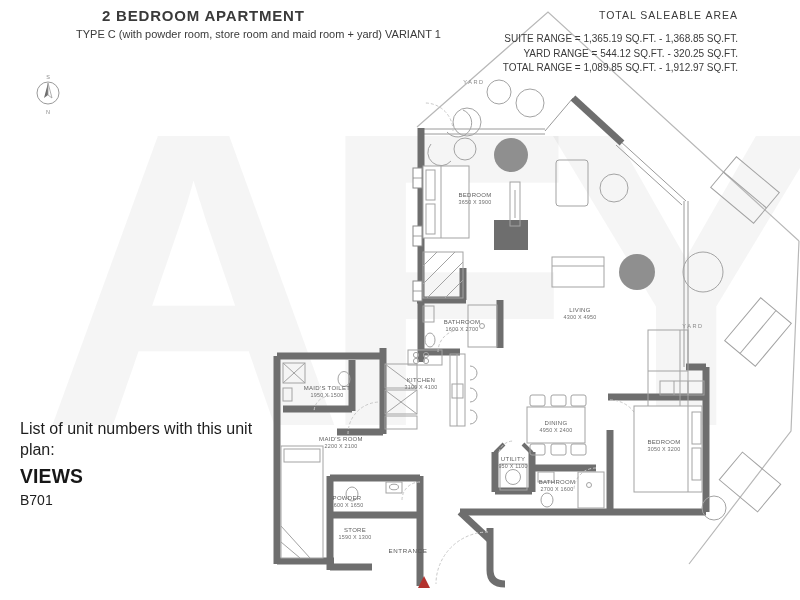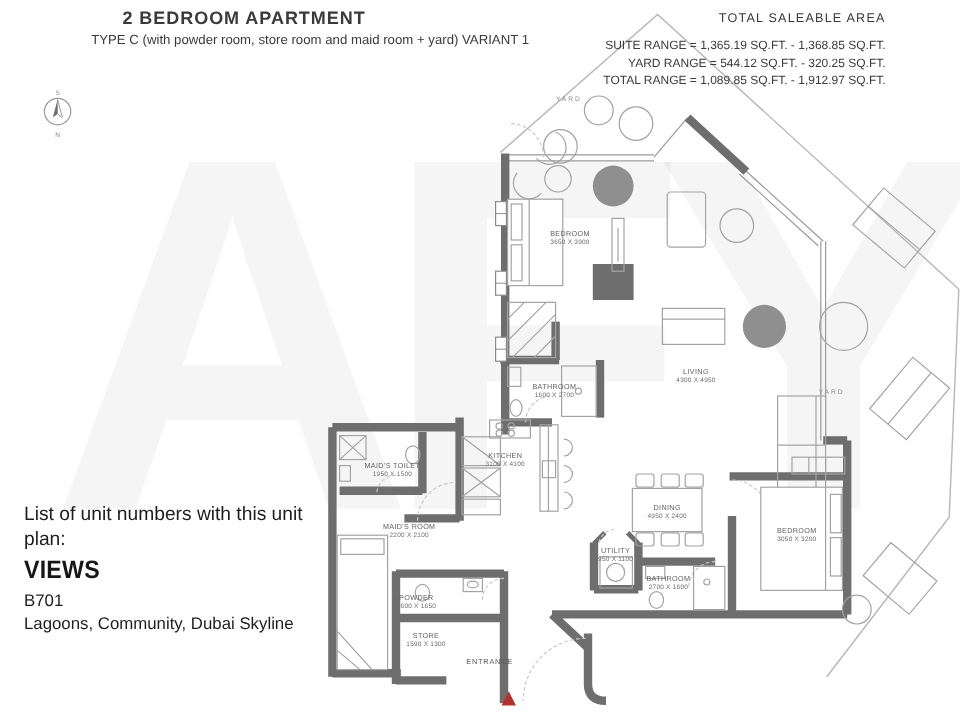--- a/index.html
+++ b/index.html
@@ -235,16 +235,15 @@
         <text x="557" y="484" class="room-label"><tspan x="557">BATHROOM</tspan><tspan x="557" dy="6.5" class="dims">2700 X 1600</tspan></text>
         <text x="693" y="328" class="yard-label" text-anchor="middle"><tspan x="693">YARD</tspan></text>
         <text x="408" y="553" class="entrance-label room-label"><tspan x="408">ENTRANCE</tspan></text>
       </g>
   </svg>
 
   <div class="unit-block">
     <div class="unit-intro">List of unit numbers with this unit plan:</div>
     <div class="unit-views">VIEWS</div>
     <div class="unit-line">B701</div>
-    <div class="unit-line">Lagoons, Community, Dubai Skyline</div>
   </div>
 
 </div>
 
 </body></html>

